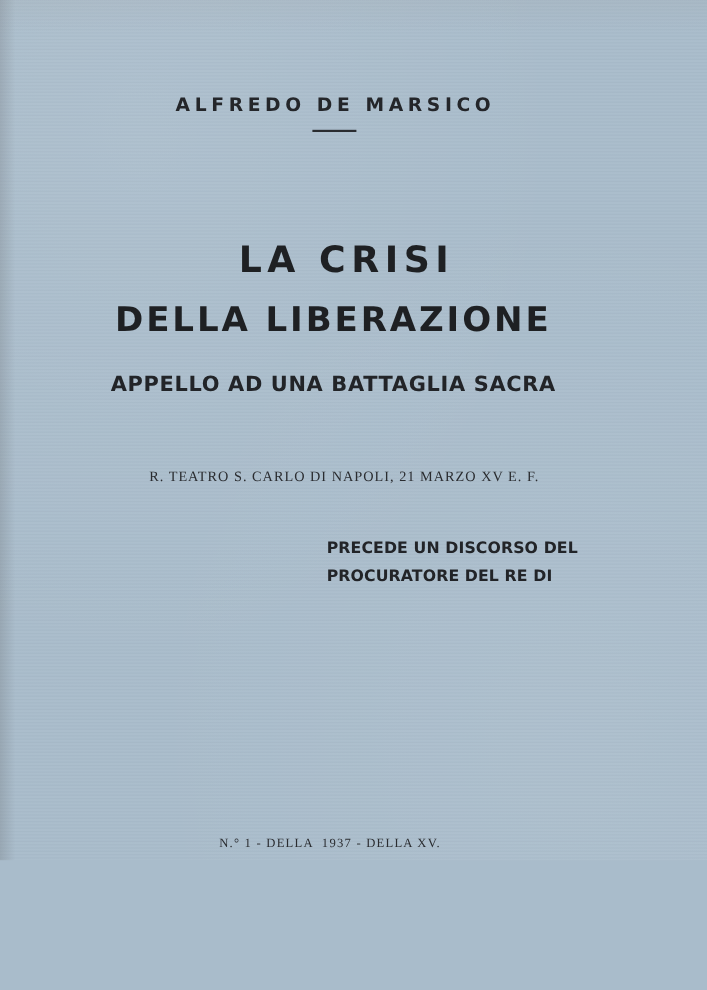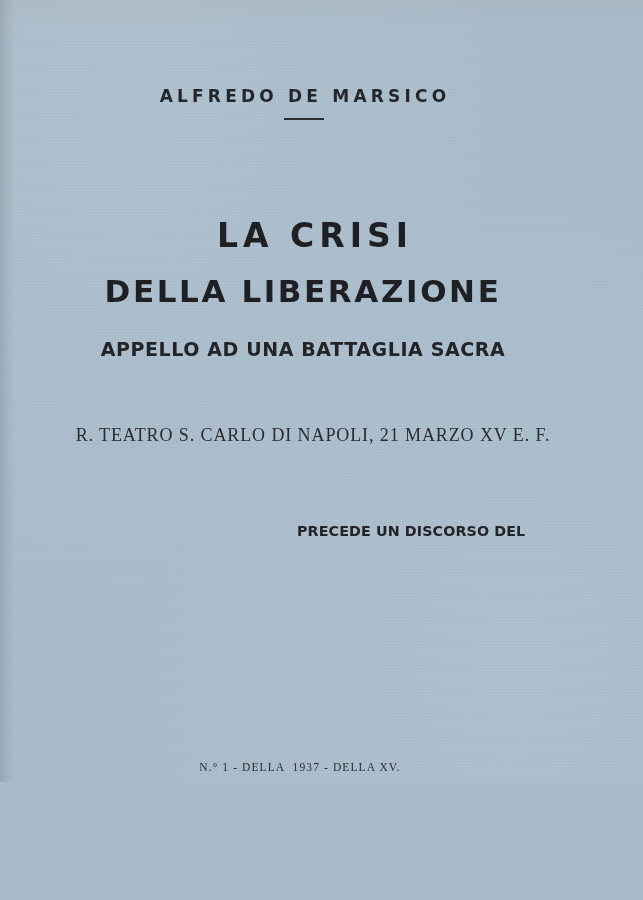--- a/index.html
+++ b/index.html
@@ -71,38 +71,37 @@
       font-weight: bold;
       font-size: 19px;
       letter-spacing: 0.6px;
       color: #222428;
     }
     .venue {
       top: 425px;
       left: 0;
       width: 626px;
       font-family: "Liberation Serif", serif;
-      font-size: 18px;
+      font-size: 13px;
       letter-spacing: 0.9px;
       color: #2a2c30;
       text-align: center;
     }
     .preface {
       position: absolute;
       top: 487px;
       left: 297px;
       width: 240px;
       text-align: left;
       font-family: "DejaVu Sans", sans-serif;
       font-weight: bold;
       font-size: 14.3px;
       line-height: 25px;
       letter-spacing: 0.1px;
       color: #222428;
-      margin-top: 32px;
     }
     .preface div { white-space: nowrap; }
     .extract {
       top: 735px;
       left: 0;
       width: 600px;
       font-family: "Liberation Serif", serif;
       font-size: 15px;
       letter-spacing: 0.8px;
       color: #2a2c30;
@@ -129,20 +128,21 @@
 
   <div class="el title1">LA CRISI</div>
   <div class="el title2">DELLA LIBERAZIONE</div>
 
   <div class="el subtitle">APPELLO AD UNA BATTAGLIA SACRA</div>
 
   <div class="el venue">R. TEATRO S. CARLO DI NAPOLI, 21 MARZO XV E. F.</div>
 
   <div class="preface">
     <div>PRECEDE UN DISCORSO DEL</div>
+    <div>PROCURATORE DEL RE DI</div>
   </div>
 
 
   <div class="el issue">
     <span>N.° 1</span>
     <span>-</span>
     <span>DELLA</span>
     &nbsp;<span>1937</span>
     <span>-</span>
     <span>DELLA XV.</span>

